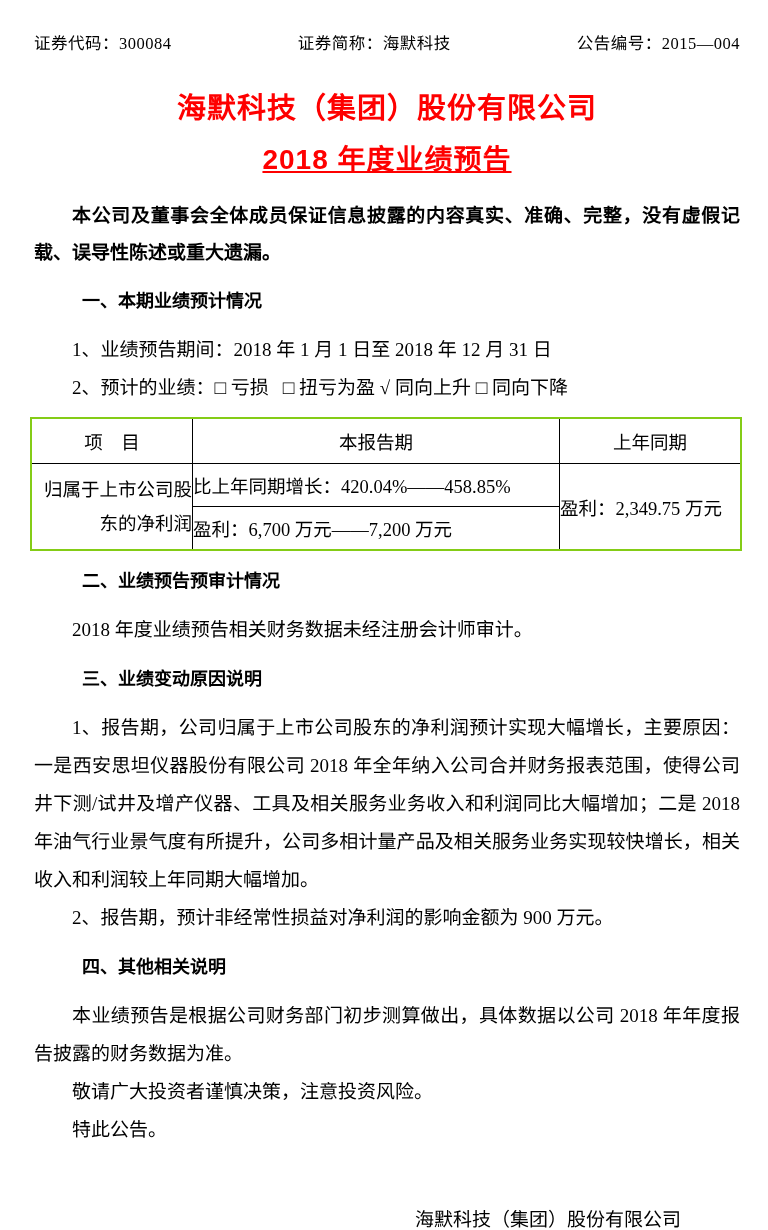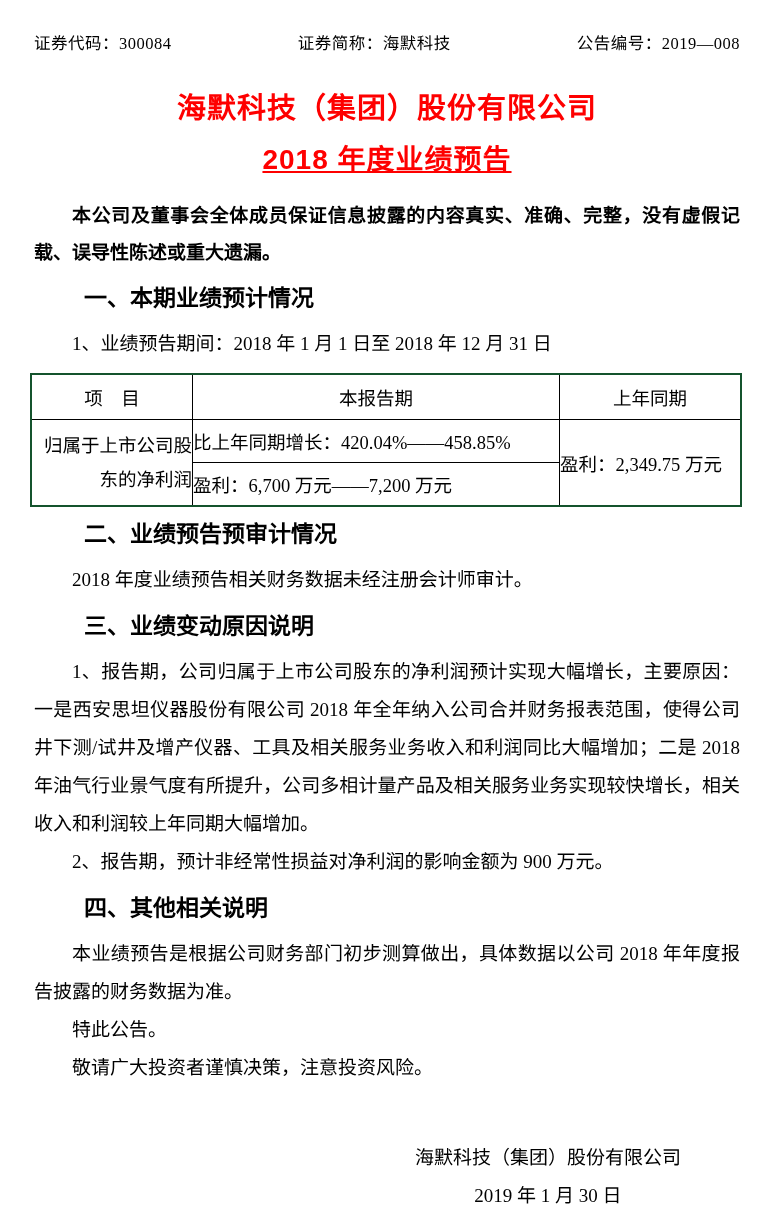--- a/index.html
+++ b/index.html
@@ -67,40 +67,40 @@
 
   
   p.body-line {
     margin: 0;
     font-size: 19px;
     line-height: 2.0;
     text-indent: 2em;
     text-align: justify;
   }
   p.heading {
-    margin: 4px;
-    font-size: 23px;
+    margin: 12px;
+    font-size: 18px;
     font-weight: bold;
     line-height: 2.0;
     text-indent: 2em;
     font-family: "Liberation Sans", "DejaVu Sans", sans-serif;
   }
   .mt-sec { margin-top: 8px; }
 
   
   .option { white-space: nowrap; }
   .option-gap { display: inline-block; width: 14px; }
 
   
   table.forecast {
     width: 712px;
     margin-left: -4px;
     margin-top: 10px;
     border-collapse: collapse;
-    border: 2px solid #14532d;
+    border: 2px solid #84cc16;
     font-size: 18.5px;
   }
   table.forecast td, table.forecast th {
     border: 1.5px solid #000;
     font-weight: normal;
     padding: 0;
   }
   table.forecast .col-item  { width: 160px; }
   table.forecast .col-cur   { width: 366px; margin-left: 11px; }
   table.forecast .col-prior { width: 180px; }
@@ -140,30 +140,31 @@
   .signature div { white-space: nowrap; }
 </style>
 </head>
 <body>
 
 <div class="page">
 
   <div class="doc-header">
     <span>证券代码：300084</span>
     <span>证券简称：海默科技</span>
-    <span>公告编号：2019—008</span>
+    <span>公告编号：2015—004</span>
   </div>
 
   <div class="title-main">海默科技（集团）股份有限公司</div>
   <div class="title-sub">2018 年度业绩预告</div>
 
   <div class="disclaimer">本公司及董事会全体成员保证信息披露的内容真实、准确、完整，没有虚假记载、误导性陈述或重大遗漏。</div>
 
   <p class="heading mt-sec">一、本期业绩预计情况</p>
   <p class="body-line">1、业绩预告期间：2018 年 1 月 1 日至 2018 年 12 月 31 日</p>
+  <p class="body-line"><span>2、预计的业绩：</span><span class="option">□ 亏损</span><span class="option-gap"></span><span class="option">□ 扭亏为盈</span> <span class="option">√ 同向上升</span> <span class="option">□ 同向下降</span></p>
 
   <table class="forecast">
     <tbody>
         <tr>
       <th class="col-item">项　目</th>
       <th class="col-cur">本报告期</th>
       <th class="col-prior">上年同期</th>
     </tr>
     <tr>
       <td class="cell-label" rowspan="2">归属于上市公司股东的净利润</td>
@@ -178,21 +179,21 @@
 
   <p class="heading mt-sec">二、业绩预告预审计情况</p>
   <p class="body-line">2018 年度业绩预告相关财务数据未经注册会计师审计。</p>
 
   <p class="heading">三、业绩变动原因说明</p>
   <p class="body-line">1、报告期，公司归属于上市公司股东的净利润预计实现大幅增长，主要原因：一是西安思坦仪器股份有限公司 2018 年全年纳入公司合并财务报表范围，使得公司井下测/试井及增产仪器、工具及相关服务业务收入和利润同比大幅增加；二是 2018 年油气行业景气度有所提升，公司多相计量产品及相关服务业务实现较快增长，相关收入和利润较上年同期大幅增加。</p>
   <p class="body-line">2、报告期，预计非经常性损益对净利润的影响金额为 900 万元。</p>
 
   <p class="heading">四、其他相关说明</p>
   <p class="body-line">本业绩预告是根据公司财务部门初步测算做出，具体数据以公司 2018 年年度报告披露的财务数据为准。</p>
+  <p class="body-line">敬请广大投资者谨慎决策，注意投资风险。</p>
   <p class="body-line">特此公告。</p>
-  <p class="body-line">敬请广大投资者谨慎决策，注意投资风险。</p>
 
   <div class="signature">
     <div>海默科技（集团）股份有限公司</div>
     <div>2019 年 1 月 30 日</div>
   </div>
 
 </div>
 
 </body></html>

